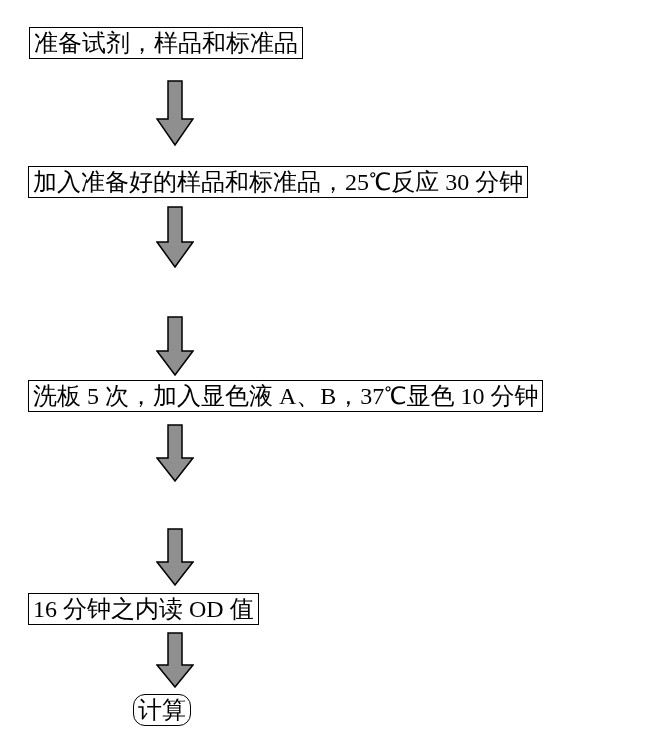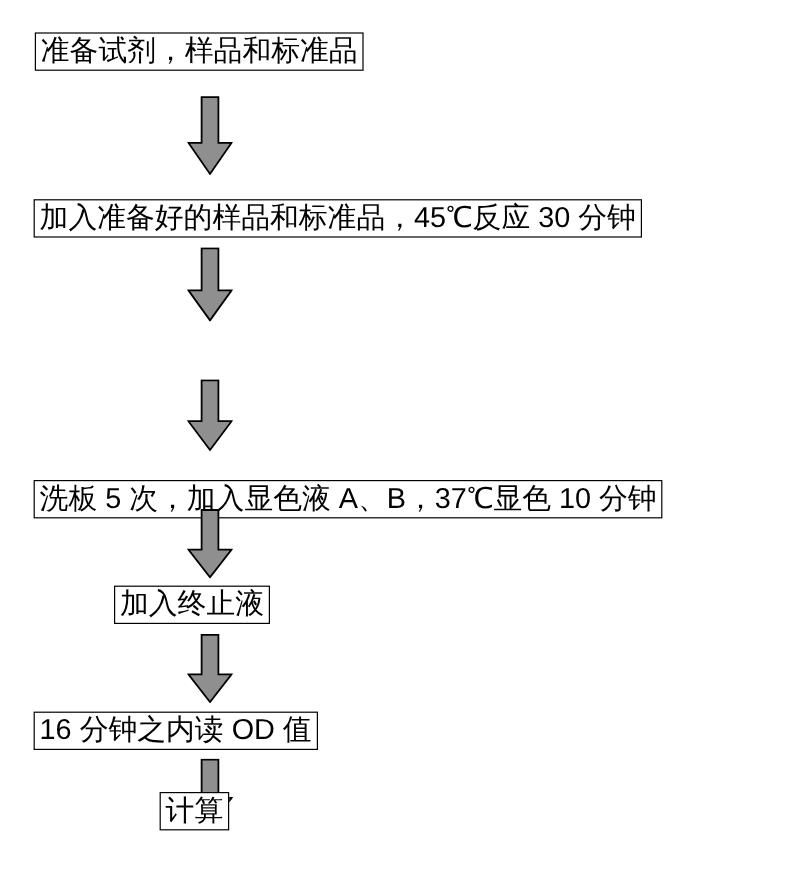--- a/index.html
+++ b/index.html
@@ -5,21 +5,21 @@
     html, body {
       margin: 0;
       padding: 0;
       background: #ffffff;
     }
     .canvas {
       position: relative;
       width: 668px;
       height: 742px;
       background: #ffffff;
-      font-family: Liberation Sans, sans-serif;
+      font-family: Liberation Serif, serif;
       overflow: hidden;
     }
     .step-box {
       position: absolute;
       border: 1px solid #000000;
       background: #ffffff;
       color: #000000;
       font-size: 24px;
       line-height: 30px;
       padding: 0 4px;
@@ -47,54 +47,53 @@
 <div class="canvas">
 
   <div class="step-box" style="left:29px; top:27px;">准备试剂，样品和标准品</div>
 
   <div class="flow-arrow" style="left:156px; top:80px; height:66px;">
     <svg viewBox="0 0 38 66" preserveAspectRatio="none">
       <polygon points="12,1 26,1 26,39 37,39 19,65 1,39 12,39" fill="#8f8f8f"></polygon>
     </svg>
   </div>
 
-  <div class="step-box" style="left:28px; top:166px;">加入准备好的样品和标准品，45℃反应 30 分钟</div>
+  <div class="step-box" style="left:28px; top:166px;">加入准备好的样品和标准品，25℃反应 30 分钟</div>
 
   <div class="flow-arrow" style="left:156px; top:206px; height:62px;">
     <svg viewBox="0 0 38 62" preserveAspectRatio="none">
       <polygon points="12,1 26,1 26,36 37,36 19,61 1,36 12,36" fill="#8f8f8f"></polygon>
     </svg>
   </div>
 
 
   <div class="flow-arrow" style="left:156px; top:316px; height:60px;">
     <svg viewBox="0 0 38 60" preserveAspectRatio="none">
       <polygon points="12,1 26,1 26,35 37,35 19,59 1,35 12,35" fill="#8f8f8f"></polygon>
     </svg>
   </div>
 
-  <div class="step-box" style="left:28px; top:400px;">洗板 5 次，加入显色液 A、B，37℃显色 10 分钟</div>
+  <div class="step-box" style="left:28px; top:380px;">洗板 5 次，加入显色液 A、B，37℃显色 10 分钟</div>
 
   <div class="flow-arrow" style="left:156px; top:424px; height:58px;">
     <svg viewBox="0 0 38 58" preserveAspectRatio="none">
       <polygon points="12,1 26,1 26,34 37,34 19,57 1,34 12,34" fill="#8f8f8f"></polygon>
     </svg>
   </div>
 
-  <div class="step-box" style="left:95px; top:488px;">加入终止液</div>
 
   <div class="flow-arrow" style="left:156px; top:528px; height:58px;">
     <svg viewBox="0 0 38 58" preserveAspectRatio="none">
       <polygon points="12,1 26,1 26,34 37,34 19,57 1,34 12,34" fill="#8f8f8f"></polygon>
     </svg>
   </div>
 
   <div class="step-box" style="left:28px; top:593px;">16 分钟之内读 OD 值</div>
 
   <div class="flow-arrow" style="left:156px; top:632px; height:56px;">
     <svg viewBox="0 0 38 56" preserveAspectRatio="none">
       <polygon points="12,1 26,1 26,33 37,33 19,55 1,33 12,33" fill="#8f8f8f"></polygon>
     </svg>
   </div>
 
-  <div class="step-box" style="left:133px; top:660px;">计算</div>
+  <div class="step-box" style="left:133px; top:694px;border-radius:12px;">计算</div>
 
 </div>
 
 </body></html>

